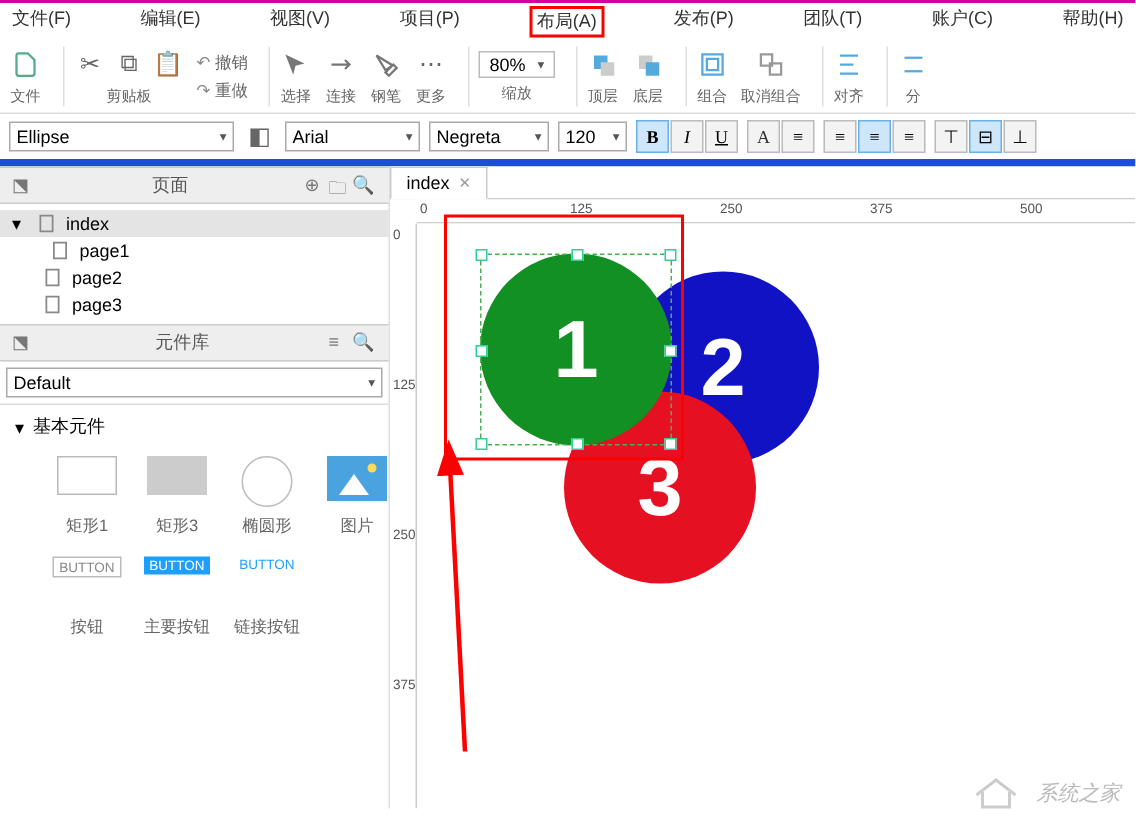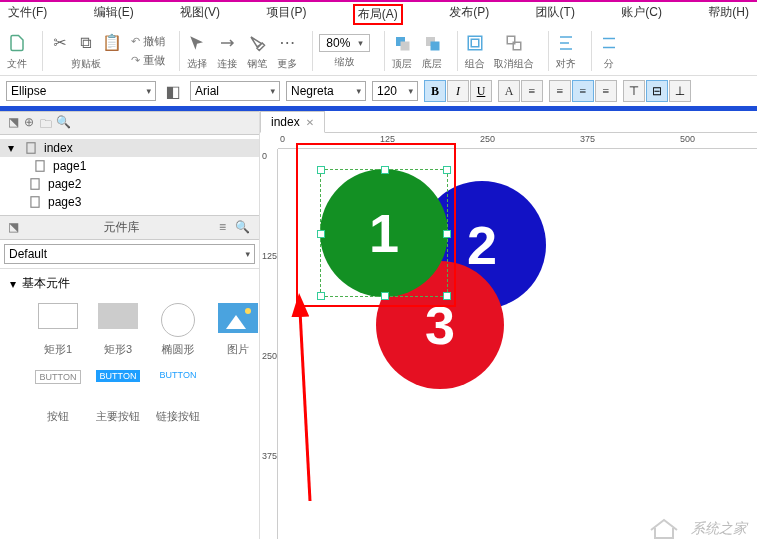--- a/index.html
+++ b/index.html
@@ -260,20 +260,21 @@
     <span class="fmt-btn">⊤</span>
     <span class="fmt-btn active">⊟</span>
     <span class="fmt-btn">⊥</span>
   </div>
 </div>
 
 <div class="workspace">
   <div class="leftpanel">
     <div class="panel-hd">
       <span class="ic">⬔</span>
+      <span class="title">页面</span>
       <span class="ic">⊕</span>
       <span class="ic">🗀</span>
       <span class="ic">🔍</span>
     </div>
     <div class="tree">
       <div class="tree-row sel">
           <span class="arrow">▾</span>
           <svg class="pg-icon" viewBox="0 0 24 24" fill="none" stroke="currentColor" stroke-width="2">
             <rect x="5" y="3" width="14" height="18"></rect>
           </svg>

